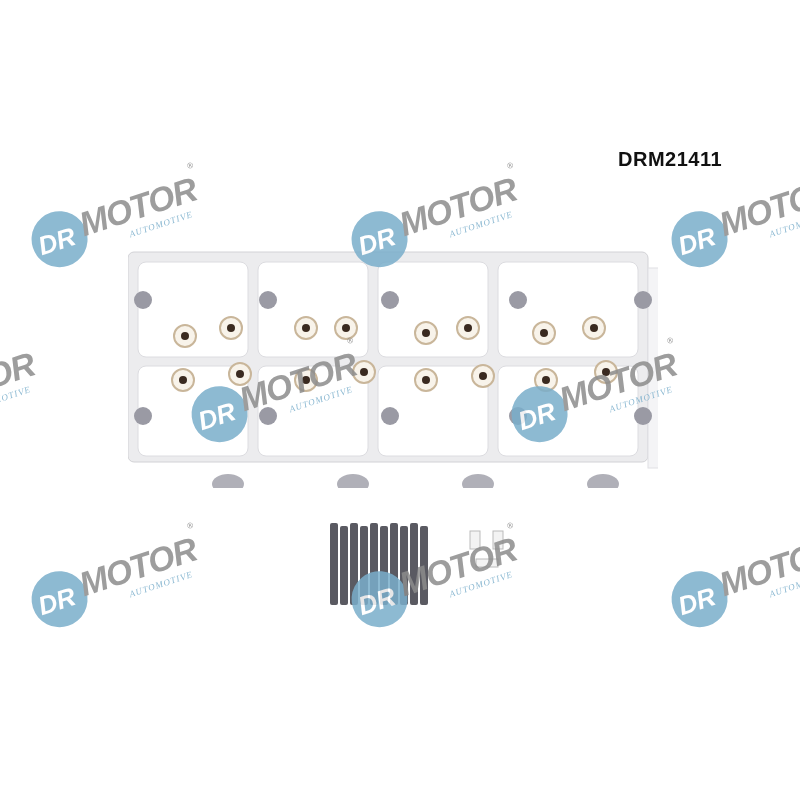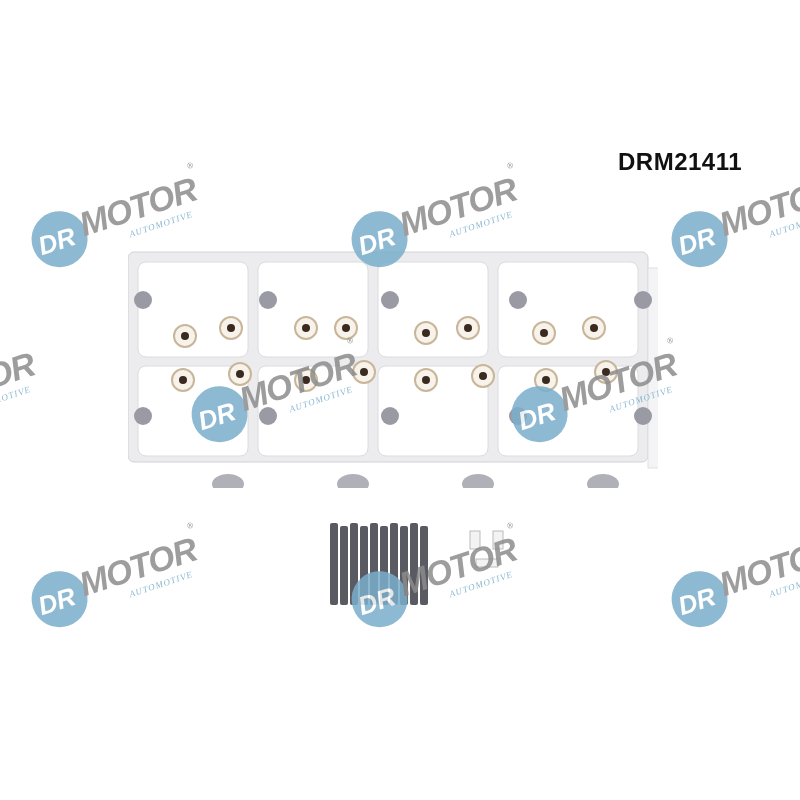--- a/index.html
+++ b/index.html
@@ -1,17 +1,17 @@
 <!DOCTYPE html>
 <html><head>
 <meta charset="utf-8">
 <style>
   html,body{margin:0;padding:0;background:#ffffff;}
   body{width:800px;height:800px;position:relative;overflow:hidden;font-family:"Liberation Sans",sans-serif;}
-  .code{position:absolute;left:618px;top:148px;font-size:24px;font-weight:bold;color:#111;letter-spacing:0.5px;font-family:"Liberation Sans",sans-serif;}
+  .code{position:absolute;left:618px;top:148px;font-size:20px;font-weight:bold;color:#111;letter-spacing:0.5px;font-family:"Liberation Sans",sans-serif;}
   .head{position:absolute;left:128px;top:248px;width:530px;height:240px;}
   .wm{position:absolute;width:200px;height:90px;transform:rotate(-18deg);transform-origin:left center;opacity:0.85;}
   .wm .circle{position:absolute;left:0;top:20px;width:56px;height:56px;border-radius:50%;background:#7aaecb;}
   .wm .dr{position:absolute;left:6px;top:34px;font-size:26px;font-weight:bold;font-style:italic;color:#fff;font-family:"Liberation Sans",sans-serif;}
   .wm .motor{position:absolute;left:52px;top:22px;font-size:34px;font-weight:bold;font-style:italic;color:#8c8c8c;font-family:"Liberation Sans",sans-serif;letter-spacing:-1px;}
   .wm .auto{position:absolute;left:96px;top:60px;font-size:9px;font-style:italic;color:#7aaecb;letter-spacing:1px;font-family:"Liberation Serif",serif;}
   .wm .reg{position:absolute;left:172px;top:14px;font-size:8px;color:#777;}
   .studs{position:absolute;left:330px;top:523px;}
 </style>
 </head>

